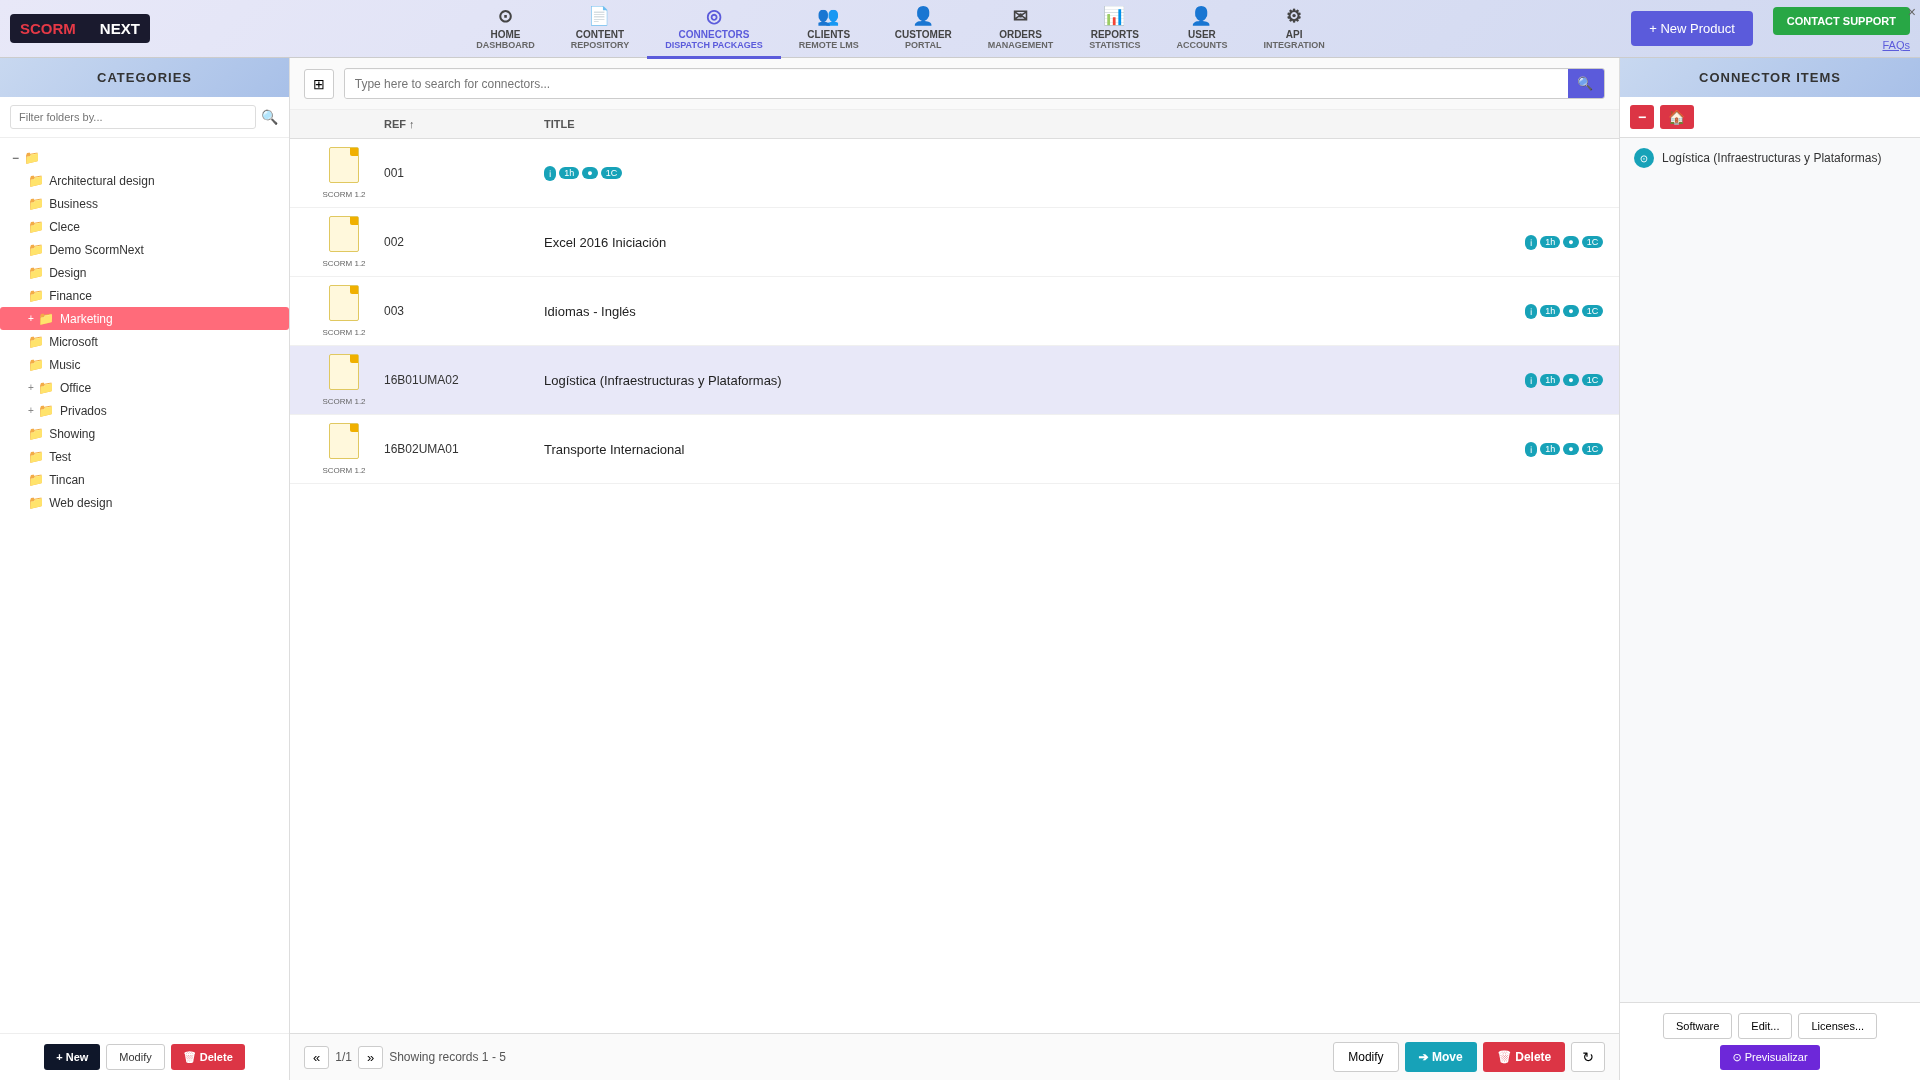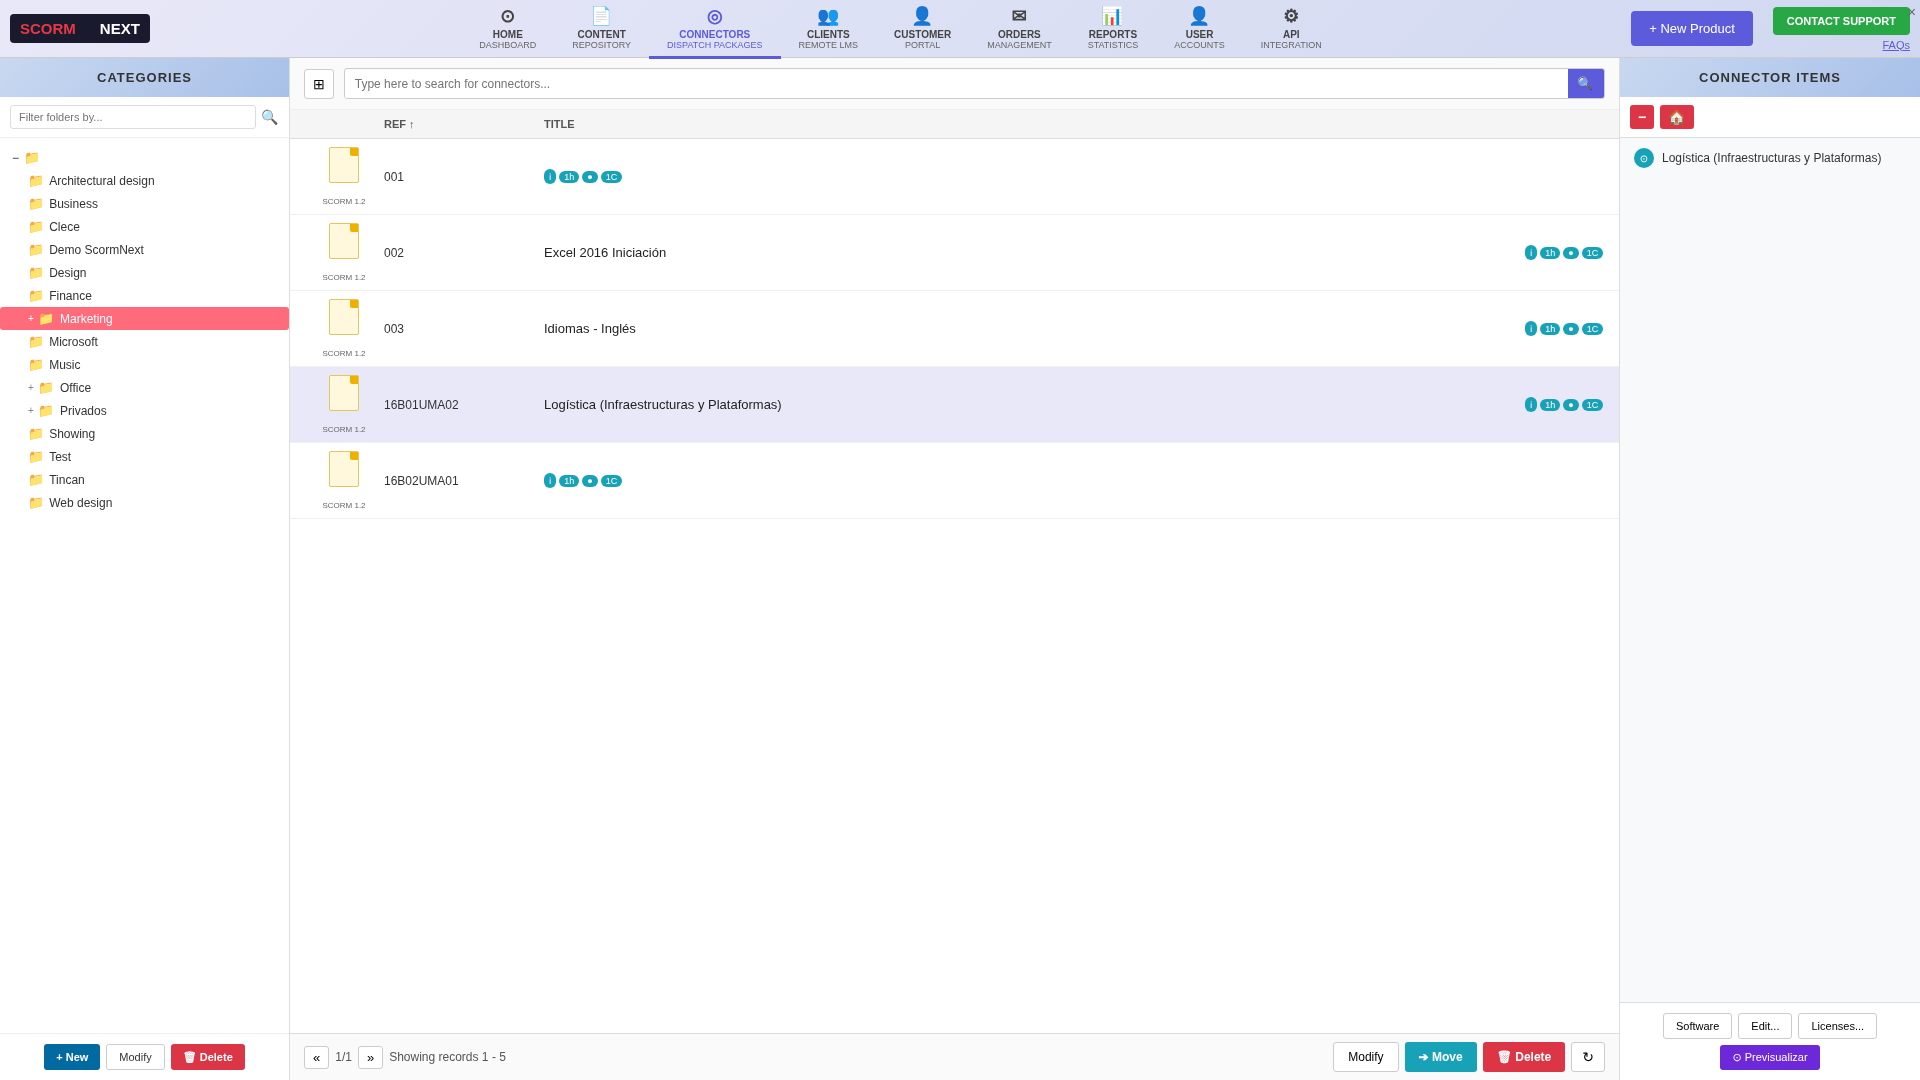--- a/index.html
+++ b/index.html
@@ -45,21 +45,21 @@
       border-bottom: 3px solid transparent;
       min-width: 80px;
       text-align: center;
     }
     .nav-item.active {
       border-bottom: 3px solid #5b5bdb;
       color: #5b5bdb;
     }
     .nav-item .nav-icon { font-size: 18px; margin-bottom: 2px; }
     .nav-item .nav-label-main { font-size: 10px; font-weight: bold; }
-    .nav-item .nav-label-sub { font-size: 9px; font-weight: normal; color: #666; }
+    .nav-item .nav-label-sub { font-size: 9px; font-weight: bold; color: #666; }
     .nav-item.active .nav-label-sub { color: #5b5bdb; }
     .contact-support-area {
       display: flex;
       flex-direction: column;
       align-items: flex-end;
       gap: 4px;
     }
     .btn-contact-support {
       background: #28a745;
       color: white;
@@ -151,21 +151,21 @@
     .tree-item .tree-icon { font-size: 13px; }
     .tree-item.indent-1 { padding-left: 28px; }
     .sidebar-footer {
       display: flex;
       gap: 6px;
       padding: 10px;
       border-top: 1px solid #eee;
       justify-content: center;
     }
     .btn-new-sm {
-      background: #0369a1;
+      background: #0f172a;
       color: white;
       border: none;
       padding: 6px 12px;
       border-radius: 3px;
       cursor: pointer;
       font-size: 11px;
       font-weight: bold;
     }
     .btn-modify-sm {
       background: white;
@@ -258,21 +258,21 @@
       padding: 8px 14px;
       border-bottom: 1px solid #f0f0f0;
       align-items: center;
       cursor: pointer;
     }
     .table-row.selected { background: #e8e8f8; }
     .scorm-badge {
       display: flex;
       flex-direction: column;
       align-items: center;
-      gap: 14px;
+      gap: 7px;
     }
     .scorm-icon {
       width: 30px;
       height: 36px;
       background: #fff8dc;
       border: 1px solid #e0c860;
       border-radius: 2px;
       display: flex;
       align-items: center;
       justify-content: center;
@@ -616,20 +616,21 @@
           <span class="info-tag">1C</span>
         </div>
       </div>
 
       <div class="table-row">
         <div class="scorm-badge">
           <div class="scorm-icon"></div>
           <span class="scorm-label">SCORM 1.2</span>
         </div>
         <span class="row-ref">16B02UMA01</span>
+        <span class="row-title">Transporte Internacional</span>
         <div class="row-info-icons">
           <span class="info-tag">ℹ</span>
           <span class="info-tag">1h</span>
           <span class="info-tag">●</span>
           <span class="info-tag">1C</span>
         </div>
       </div>
     </div>
 
     <div class="table-footer">

